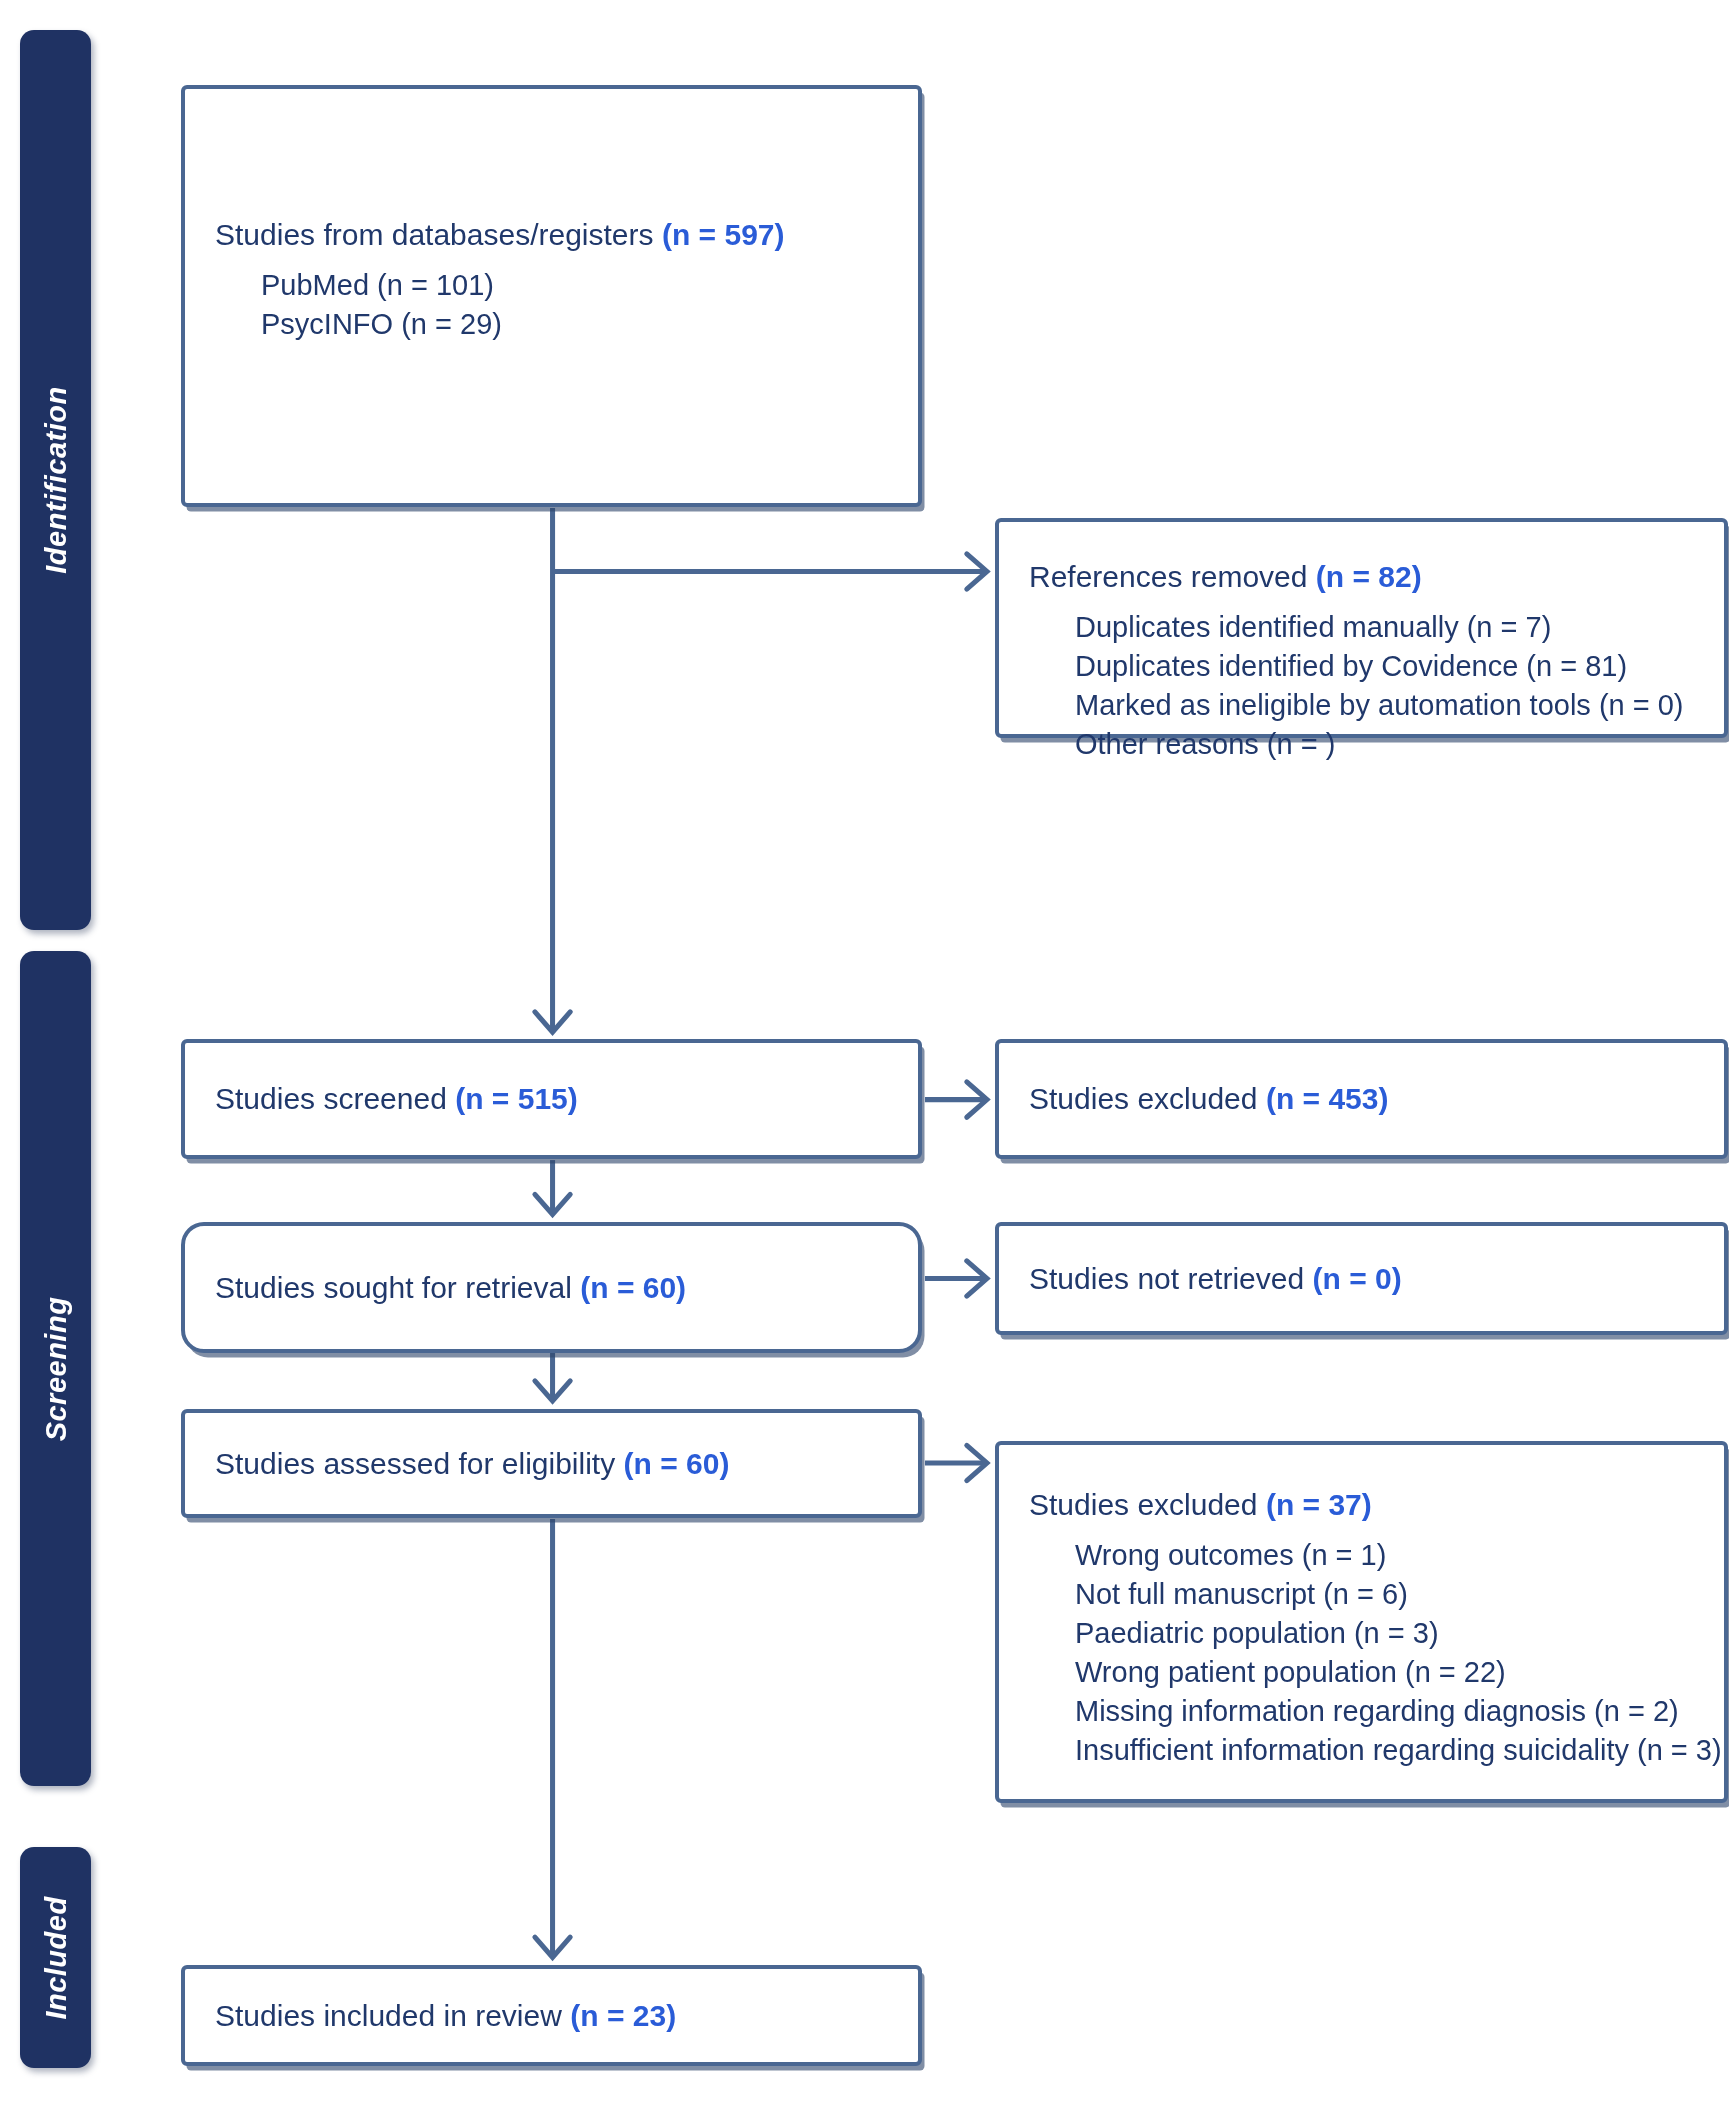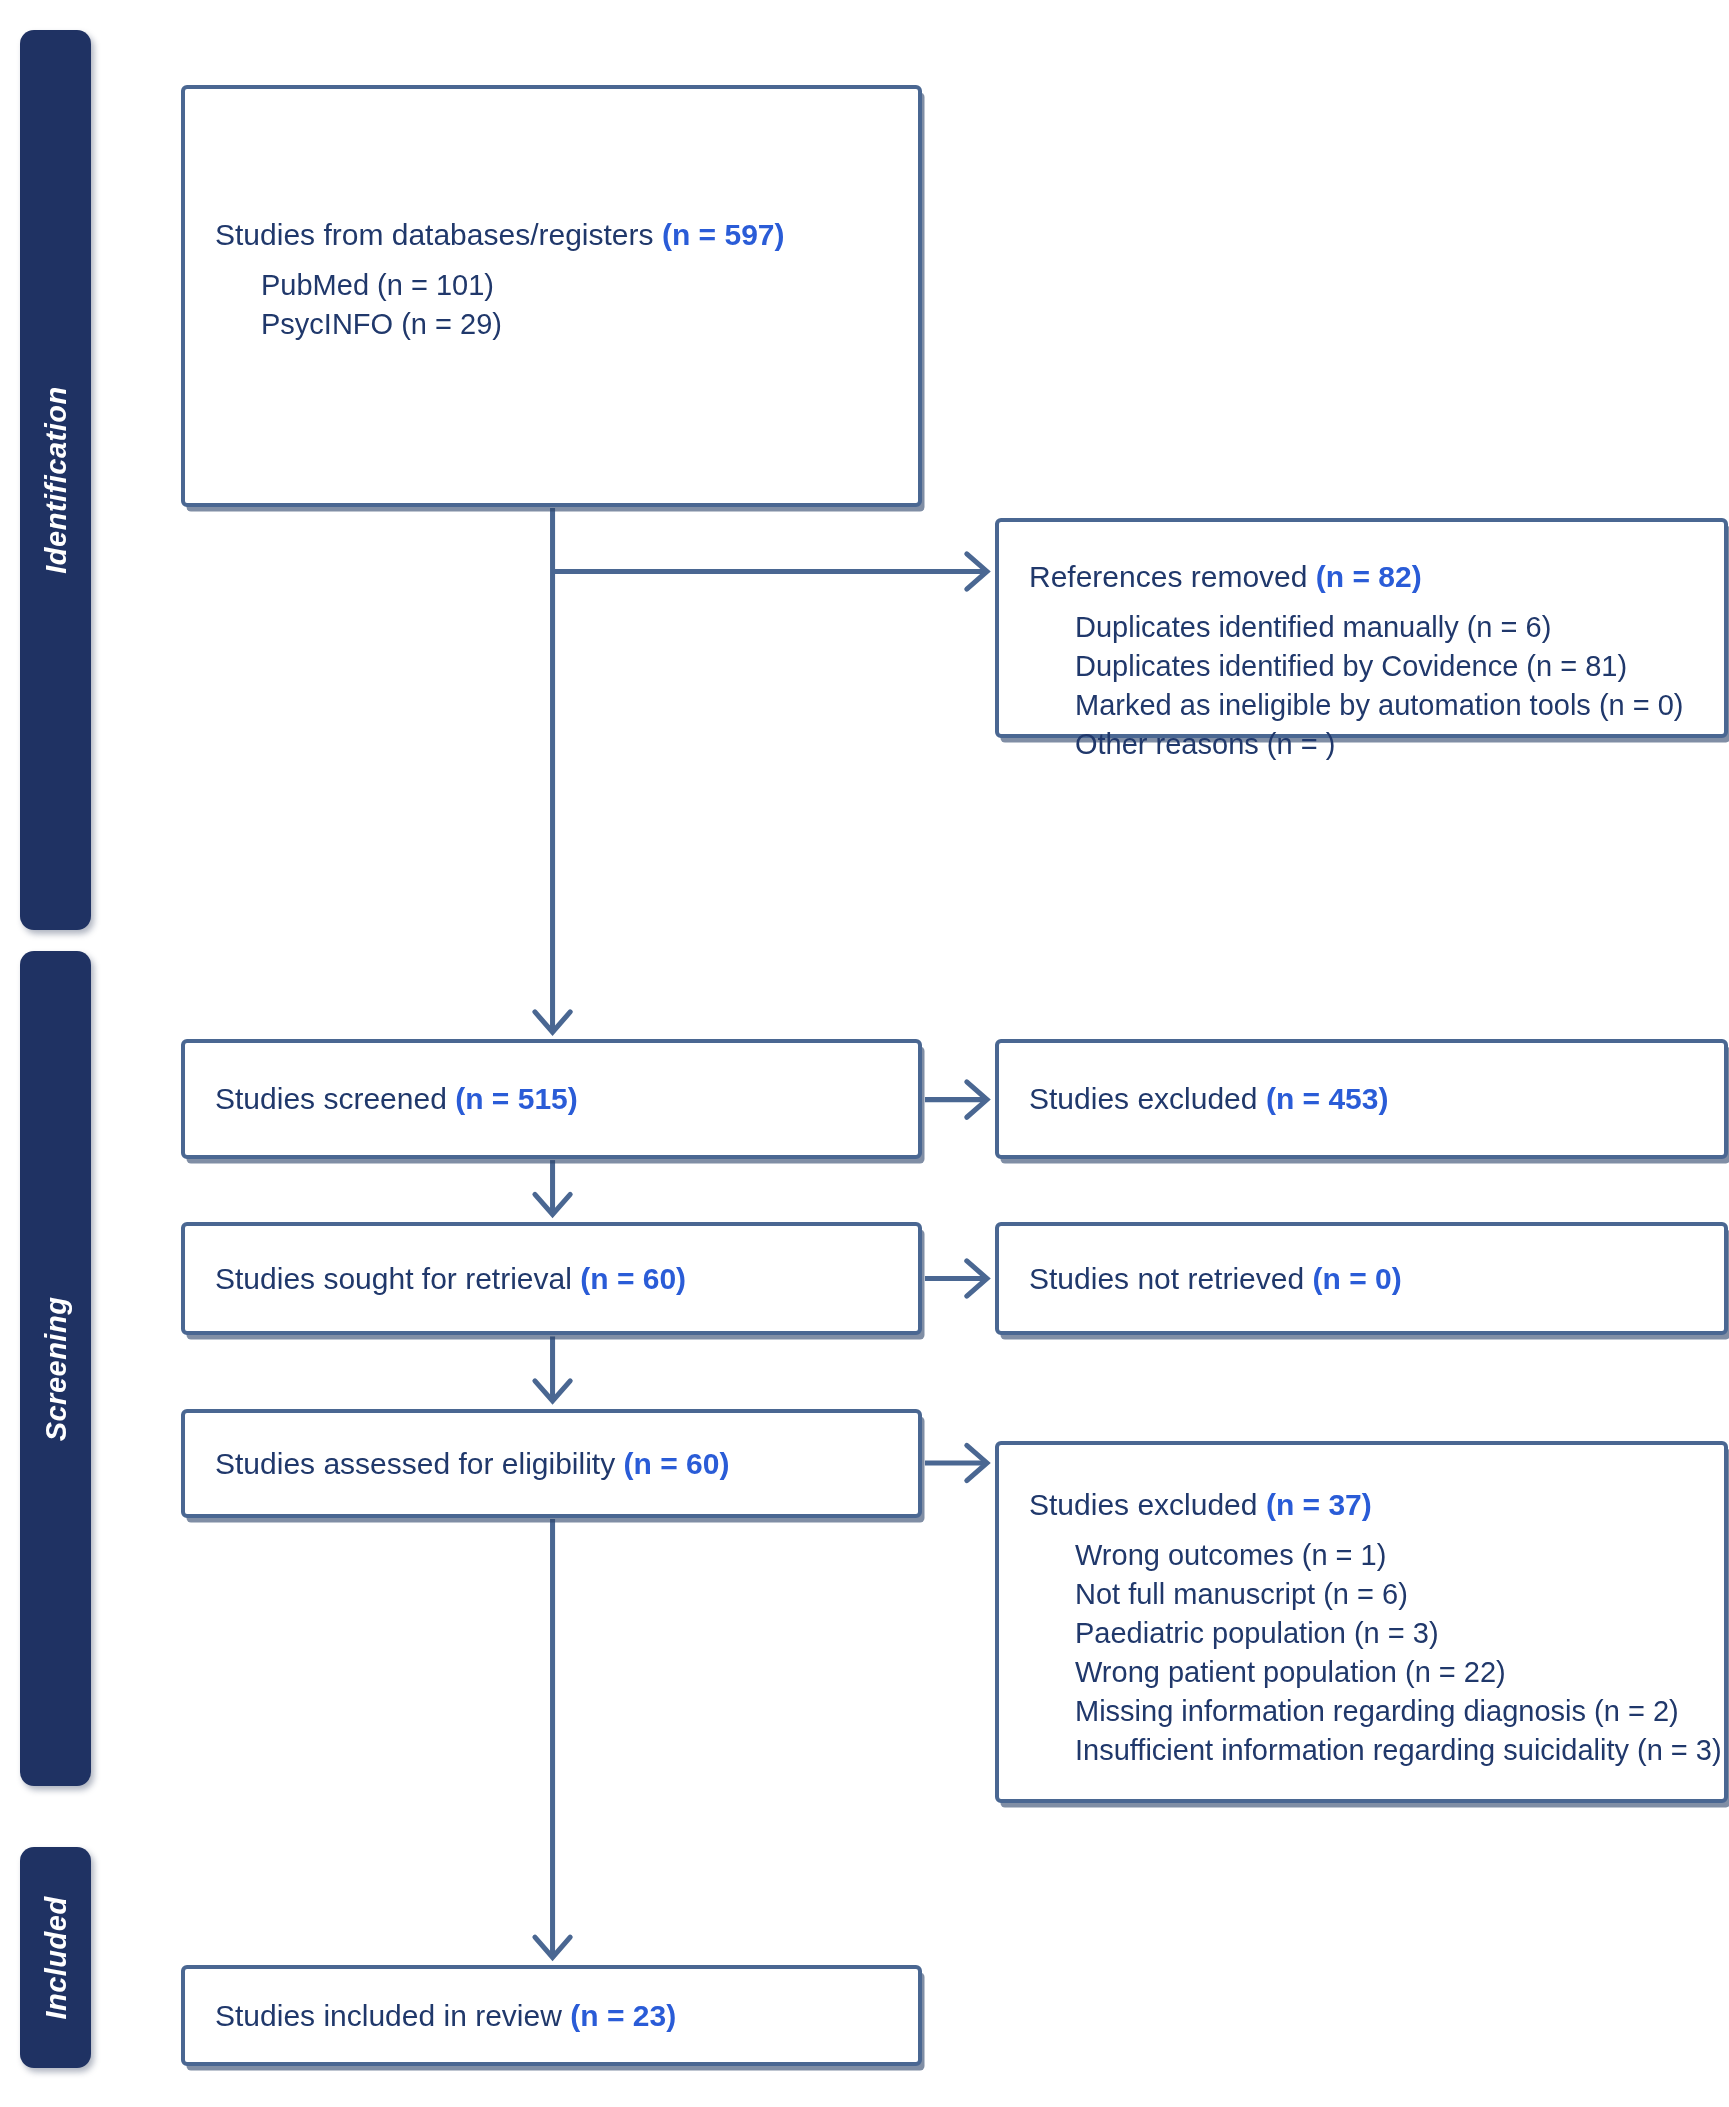--- a/index.html
+++ b/index.html
@@ -27,21 +27,21 @@
     border:4.5px solid #4a6792;border-radius:6px;
     box-shadow:4px 6px 0 -1.5px rgba(44,66,105,.6);
     font-size:29px;color:#20386b;
   }
   .col-left{left:181px;width:741px;}
   .col-right{left:995px;width:733px;}
   #box-databases{top:85px;height:422px;padding:129px 15px 0 30px;}
   #box-references{top:518px;height:220px;padding:38px 15px 0 30px;}
   #box-screened{top:1039px;height:120px;}
   #box-excluded-screening{top:1039px;height:120px;}
-  #box-sought{top:1222px;height:113px;}
+  #box-sought{top:1222px;height:131px;border-radius:23px;}
   #box-not-retrieved{top:1222px;height:113px;}
   #box-assessed{top:1409px;height:109px;}
   #box-excluded-eligibility{top:1409px;height:362px;padding:43px 15px 0 30px;margin-top:32px;}
   #box-included{top:1965px;height:101px;}
   .vcenter{display:flex;align-items:center;padding-left:30px;}
   .title{font-size:30px;white-space:nowrap;}
   .count{color:#2a5cd7;font-weight:700;margin-left:0.28em;}
   .items{margin-top:14px;}
   .items > div{padding-left:46px;line-height:39px;white-space:nowrap;}
   
@@ -84,21 +84,21 @@
     <div class="title"><span>Studies from databases/registers</span><span class="count">(n = 597)</span></div>
     <div class="items">
       <div>PubMed (n = 101)</div>
       <div>PsycINFO (n = 29)</div>
     </div>
   </div>
 
   <div class="box col-right" id="box-references">
     <div class="title"><span>References removed</span><span class="count">(n = 82)</span></div>
     <div class="items">
-      <div>Duplicates identified manually (n = 6)</div>
+      <div>Duplicates identified manually (n = 7)</div>
       <div>Duplicates identified by Covidence (n = 81)</div>
       <div>Marked as ineligible by automation tools (n = 0)</div>
       <div>Other reasons (n = )</div>
     </div>
   </div>
 
   <div class="box col-left vcenter" id="box-screened">
     <div class="title"><span>Studies screened</span><span class="count">(n = 515)</span></div>
   </div>
   <div class="box col-right vcenter" id="box-excluded-screening">

